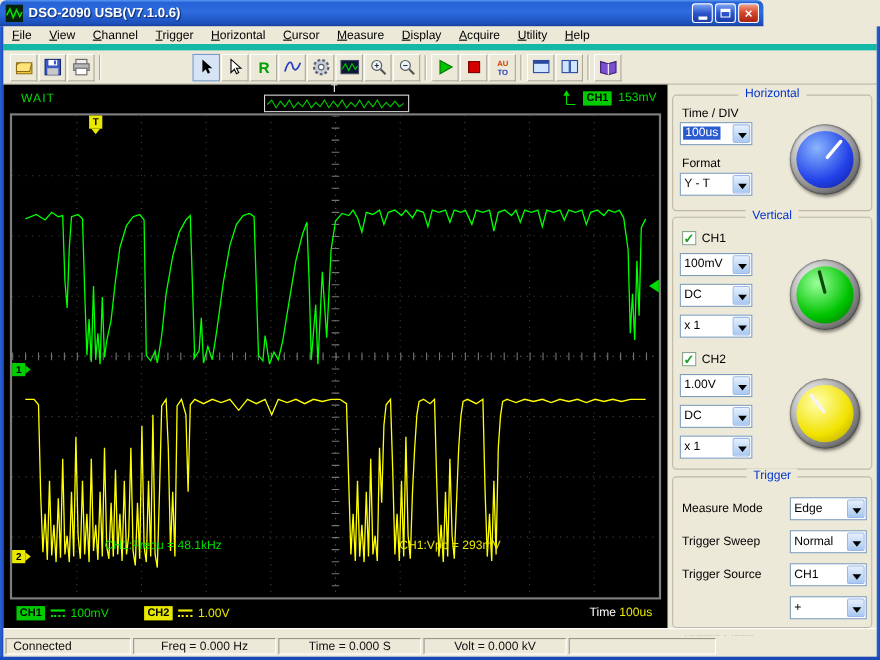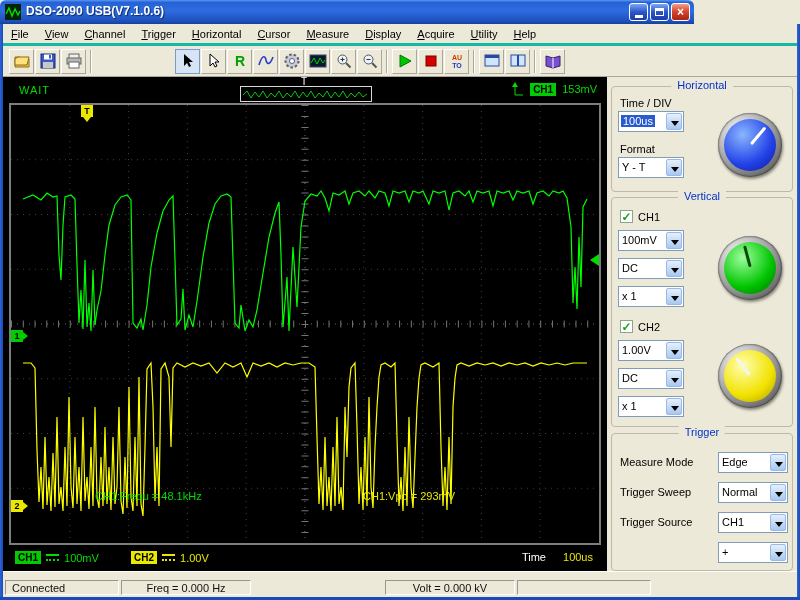--- a/index.html
+++ b/index.html
@@ -19,21 +19,21 @@
   #titlebar .title { position:absolute; left:26px; top:4px; font-size:12px; font-weight:bold; text-shadow:1px 1px 1px #0a2a6a; }
   .winbtn { position:absolute; top:3px; width:19px; height:18px; border:1px solid #fff; border-radius:3px;
     display:flex; align-items:center; justify-content:center; }
   .winbtn.blue { background:linear-gradient(180deg,#7ca4f4,#2b55cc 50%,#1c3da8); }
   .winbtn.red  { background:linear-gradient(180deg,#f2a088,#d84830 45%,#a82412); }
   #btn-min { right:46px; } #btn-max { right:25px; } #btn-close { right:4px; color:#fff; font-size:12px; font-weight:bold; }
   .glyph-min { width:8px; height:3px; background:#fff; margin-top:8px; }
   .glyph-max { width:9px; height:8px; border:1px solid #fff; border-top:3px solid #fff; }
 
   
-  #menubar { position:absolute; left:3px; top:24px; width:794px; height:22px; background:#ece9d8; border-bottom:3px solid #14b8a6; font-size:11px; display:flex; align-items:center; }
+  #menubar { position:absolute; left:3px; top:24px; width:794px; height:22px; background:#ece9d8; border-bottom:6px solid #14b8a6; font-size:11px; display:flex; align-items:center; }
   .menu-item { display:inline-block; padding:3px 8px; cursor:default; }
   .menu-item::first-letter { text-decoration:underline; }
 
   
   #toolbar { position:absolute; left:3px; top:46px; width:794px; height:31px; background:#ece9d8;
     border-bottom:1px solid #aca899; display:flex; align-items:center; padding-left:6px; gap:1px; }
   .tbtn { width:25px; height:25px; display:inline-flex; align-items:center; justify-content:center;
     border:1px solid; border-color:#fff #aca899 #aca899 #fff; background:#ece9d8; }
   .tbtn.pressed { border-color:#7a9ac8 ; background:#d6e4f6; }
   .tbtn svg { display:block; }
@@ -65,21 +65,21 @@
   #mk-1 { left:0; top:225px; }
   #mk-1 .tail { left:12px; top:2px; border:4px solid transparent; border-left:5px solid #00cc00; }
   #mk-2 { left:0; top:395px; }
   #mk-2 .tail { left:12px; top:2px; border:4px solid transparent; border-left:5px solid #e8e800; }
   #mk-trig { position:absolute; right:0; top:149px; width:0; height:0; border:6px solid transparent; border-right:9px solid #00dd00; }
 
   #readout-bottom { position:absolute; left:0; top:468px; width:604px; height:26px; font-size:11px; }
   #rb-ch1 { position:absolute; left:12px; top:6px; color:#00dd00; display:flex; align-items:center; gap:5px; }
   #rb-ch2 { position:absolute; left:128px; top:6px; color:#e8e800; display:flex; align-items:center; gap:5px; }
   #rb-time { position:absolute; right:14px; top:6px; }
-  #rb-time .tl { color:#fff; margin-right:14px; } #rb-time .tv { color:#e8e800; }
+  #rb-time .tl { color:#fff; } #rb-time .tv { color:#e8e800; }
   .dcicon { display:inline-block; width:13px; height:8px; position:relative; }
   .dcicon::before { content:""; position:absolute; top:0; left:0; right:0; border-top:2px solid currentColor; }
   .dcicon::after { content:""; position:absolute; top:5px; left:0; right:0; border-top:2px dotted currentColor; }
 
   
   #controls { position:absolute; left:607px; top:77px; width:190px; height:494px; background:#ece9d8; font-size:11px; }
   .groupbox { position:absolute; left:4px; width:182px; border:1px solid #bdb9a6; border-radius:4px; }
   .gb-title { position:absolute; top:-8px; left:50%; transform:translateX(-50%); background:#ece9d8; padding:0 6px; color:#0033cc; }
   .lbl { position:absolute; color:#000; }
   .combo { position:absolute; height:21px; background:#fff; border:1px solid #7f9db9; }
@@ -444,20 +444,21 @@
       </div>
     </div>
 
   </div>
 
   <div id="thin-strip"></div>
 
   <div id="statusbar">
     <span class="sb-cell left" style="left:2px;width:114px;">Connected</span>
     <span class="sb-cell" style="left:118px;width:130px;">Freq = 0.000 Hz</span>
+    <span class="sb-cell" style="left:250px;width:130px;">Time = 0.000 S</span>
     <span class="sb-cell" style="left:382px;width:130px;">Volt = 0.000 kV</span>
     <span class="sb-cell" style="left:514px;width:134px;"></span>
   </div>
 
   <div class="frame-side" id="frame-left"></div>
   <div class="frame-side" id="frame-right"></div>
   <div id="frame-bottom"></div>
 
 </div>
 

